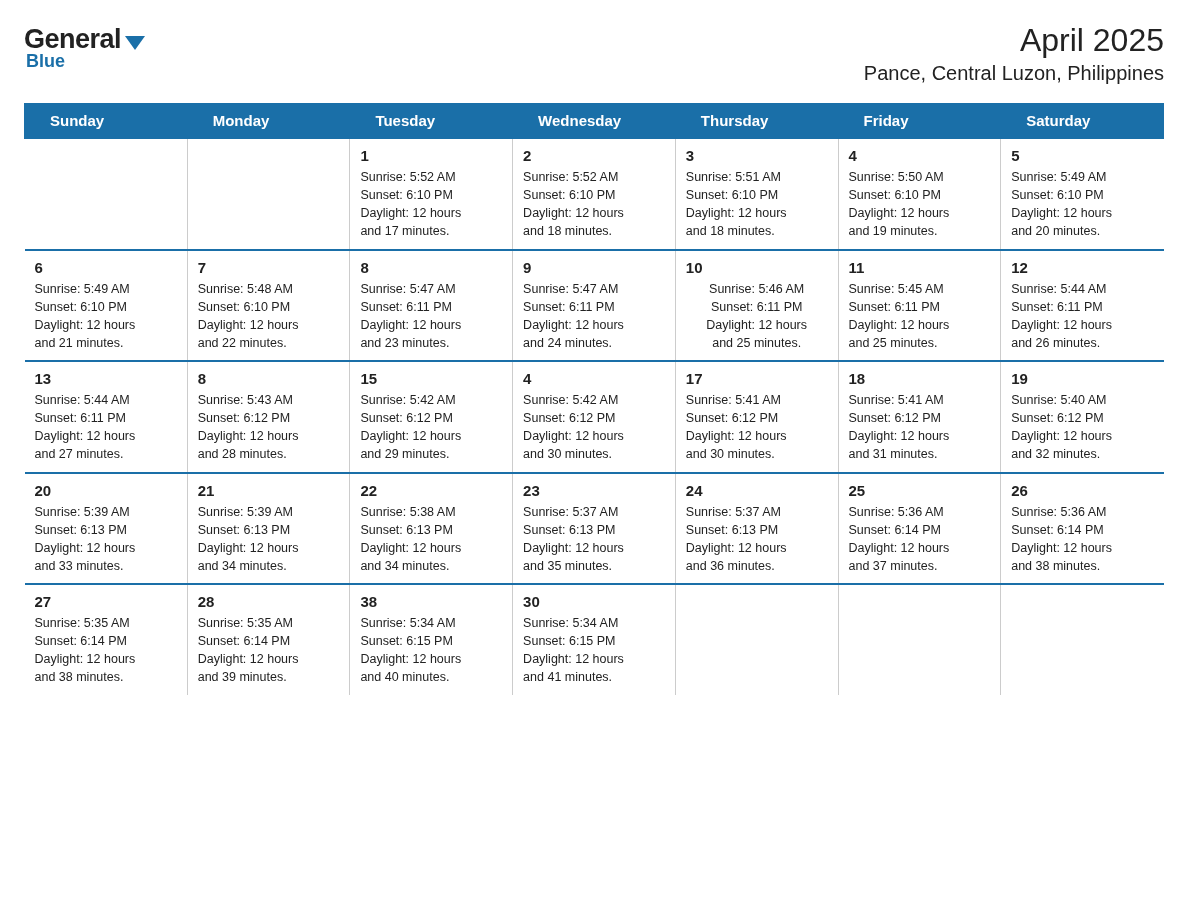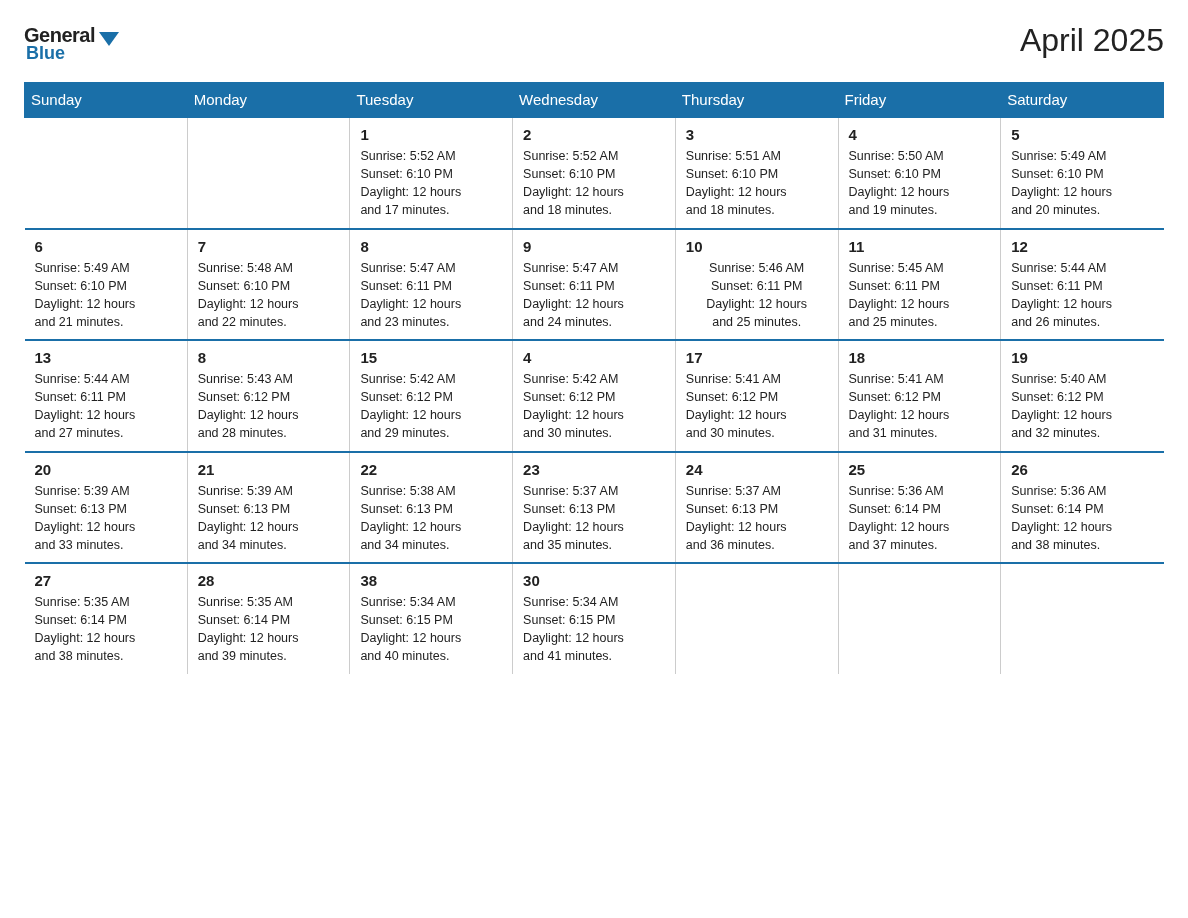--- a/index.html
+++ b/index.html
@@ -18,21 +18,21 @@
     .logo {
       display: flex;
       flex-direction: column;
       align-items: flex-start;
     }
     .logo-top {
       display: flex;
       align-items: center;
     }
     .logo-general {
-      font-size: 20px;
+      font-size: 27px;
       font-weight: bold;
       color: #222;
       letter-spacing: -0.5px;
     }
     .logo-arrow {
       width: 0;
       height: 0;
       border-left: 10px solid transparent;
       border-right: 10px solid transparent;
       border-top: 14px solid #1a6fa8;
@@ -64,22 +64,22 @@
       width: 100%;
       border-collapse: collapse;
       table-layout: fixed;
     }
     thead tr {
       background-color: #1a6fa8;
     }
     thead th {
       color: #fff;
       font-size: 15px;
-      font-weight: normal;
-      padding: 8px 6px;
+      font-weight: bold;
+      padding: 8px 25px;
       text-align: left;
       border: 1px solid #1a6fa8;
     }
     tbody tr {
       border-top: 2px solid #1a6fa8;
     }
     tbody td {
       vertical-align: top;
       padding: 8px 10px;
       border-right: 1px solid #ccc;
@@ -111,20 +111,21 @@
 <div class="header">
   <div class="logo">
     <div class="logo-top">
       <span class="logo-general">General</span>
       <div class="logo-arrow"></div>
     </div>
     <span class="logo-blue">Blue</span>
   </div>
   <div class="title-block">
     <div class="month-title">April 2025</div>
+    <div class="location-title">Pance, Central Luzon, Philippines</div>
   </div>
 </div>
 
 <table>
   <thead>
     <tr>
     <th>Sunday</th>
         <th>Monday</th>
         <th>Tuesday</th>
         <th>Wednesday</th>

